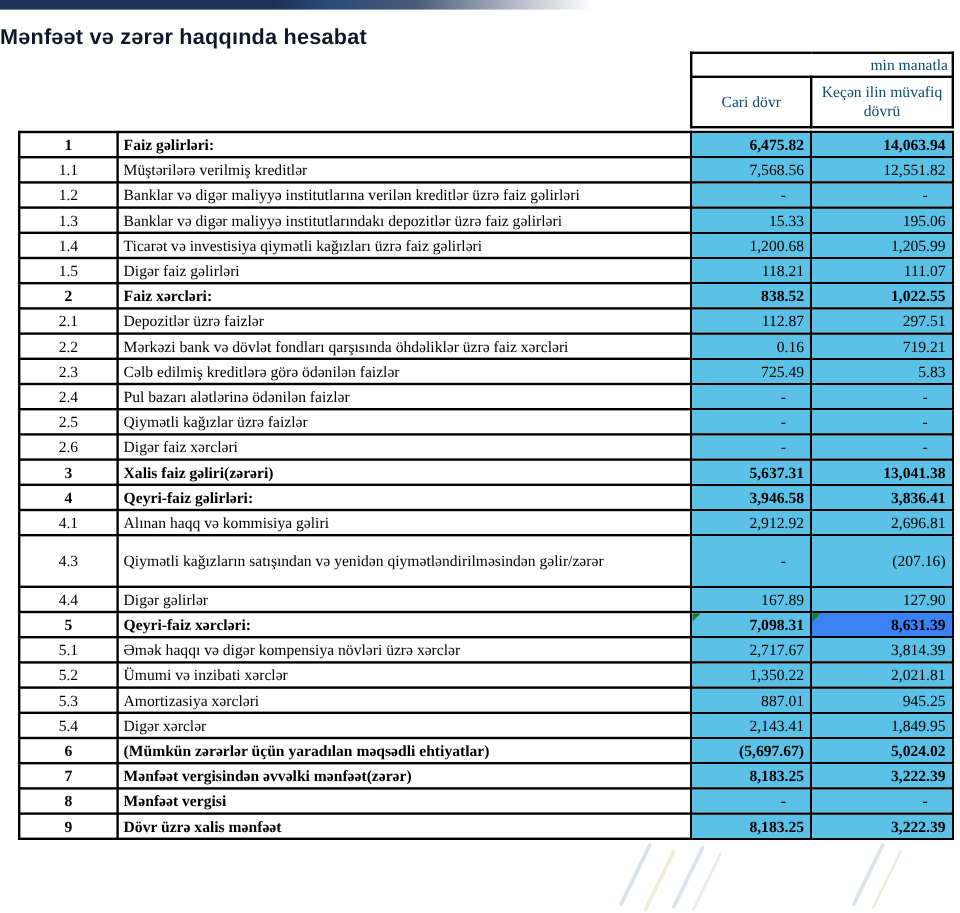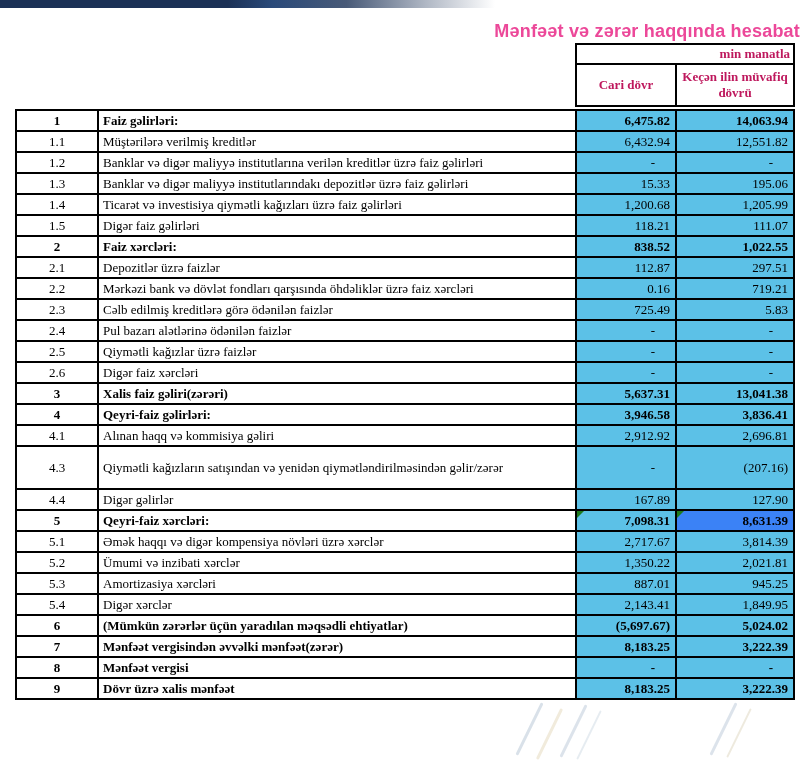--- a/index.html
+++ b/index.html
@@ -7,28 +7,28 @@
     position:relative; width:800px; height:761px; background:#ffffff;
     font-family:"Liberation Serif", serif; overflow:hidden;
   }
   .topbar {
     position:absolute; top:0; left:0; width:495px; height:8px;
     background:linear-gradient(to right,
       #1b3156 0%, #1b3156 46%, #2a4a7a 55%,
       rgba(27,49,86,0.8) 70%, rgba(27,49,86,0.35) 86%, rgba(27,49,86,0) 100%);
   }
   .title {
-    position:absolute; top:21px; left:0; width:100%; text-align:right;
+    position:absolute; top:21px; left:0; width:100%; text-align:left;
     font-family:"Liberation Sans", sans-serif; font-weight:bold;
-    font-size:18px; color:#ec4899; letter-spacing:0.2px;
+    font-size:18px; color:#0f172a; letter-spacing:0.2px;
   }
   table { border-collapse:collapse; table-layout:fixed; }
   .hdr-table {
     position:absolute; top:43px; left:575px; width:218px;
-    font-size:13px; font-weight:bold; color:#be185d;
+    font-size:13px; font-weight:normal; color:#0c4a6e;
   }
   .hdr-table td { border:2px solid #000; background:#fff; vertical-align:middle; }
   .hdr-unit { height:16px; text-align:right; padding:1px 3px 1px 0; }
   .hdr-col  { height:40px; text-align:center; line-height:1.25; white-space:normal; padding:0 2px; }
   .body-table {
     position:absolute; top:109px; left:15px; width:778px;
     font-size:13px; color:#000;
   }
   .body-table td {
     border:2px solid #000; height:19px; line-height:1.05;
@@ -81,21 +81,21 @@
     <tbody id="rows-body">
         <tr class="bold">
           <td class="num">1</td>
           <td class="label">Faiz gəlirləri:</td>
           <td class="val" style="background: rgb(92, 193, 231);">6,475.82</td>
           <td class="val" style="background: rgb(92, 193, 231);">14,063.94</td>
         </tr>
         <tr>
           <td class="num">1.1</td>
           <td class="label">Müştərilərə verilmiş kreditlər</td>
-          <td class="val" style="background: rgb(92, 193, 231);">6,432.94</td>
+          <td class="val" style="background: rgb(92, 193, 231);">7,568.56</td>
           <td class="val" style="background: rgb(92, 193, 231);">12,551.82</td>
         </tr>
         <tr>
           <td class="num">1.2</td>
           <td class="label">Banklar və digər maliyyə institutlarına verilən kreditlər üzrə faiz gəlirləri</td>
           <td class="val dash" style="background: rgb(92, 193, 231);">-</td>
           <td class="val dash" style="background: rgb(92, 193, 231);">-</td>
         </tr>
         <tr>
           <td class="num">1.3</td>

